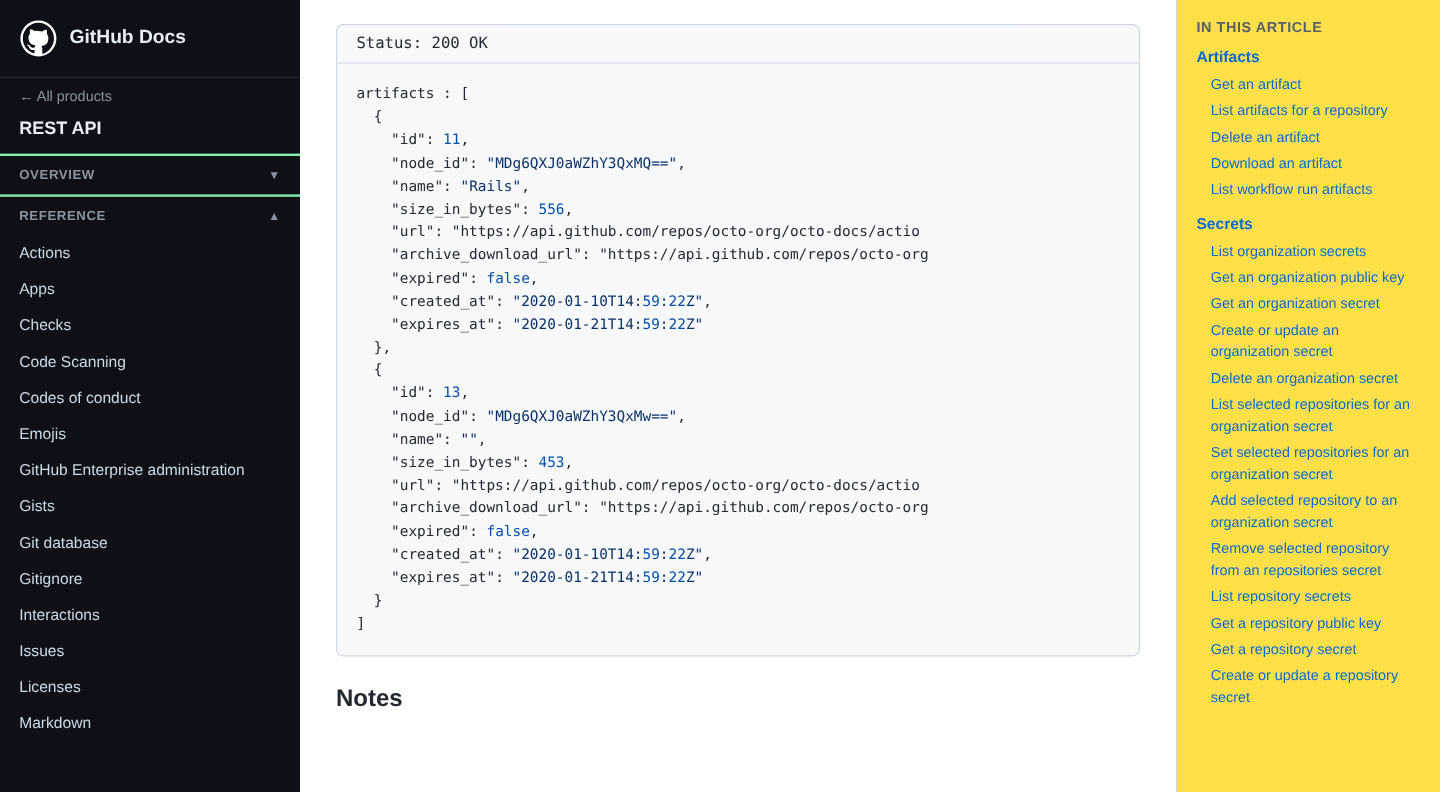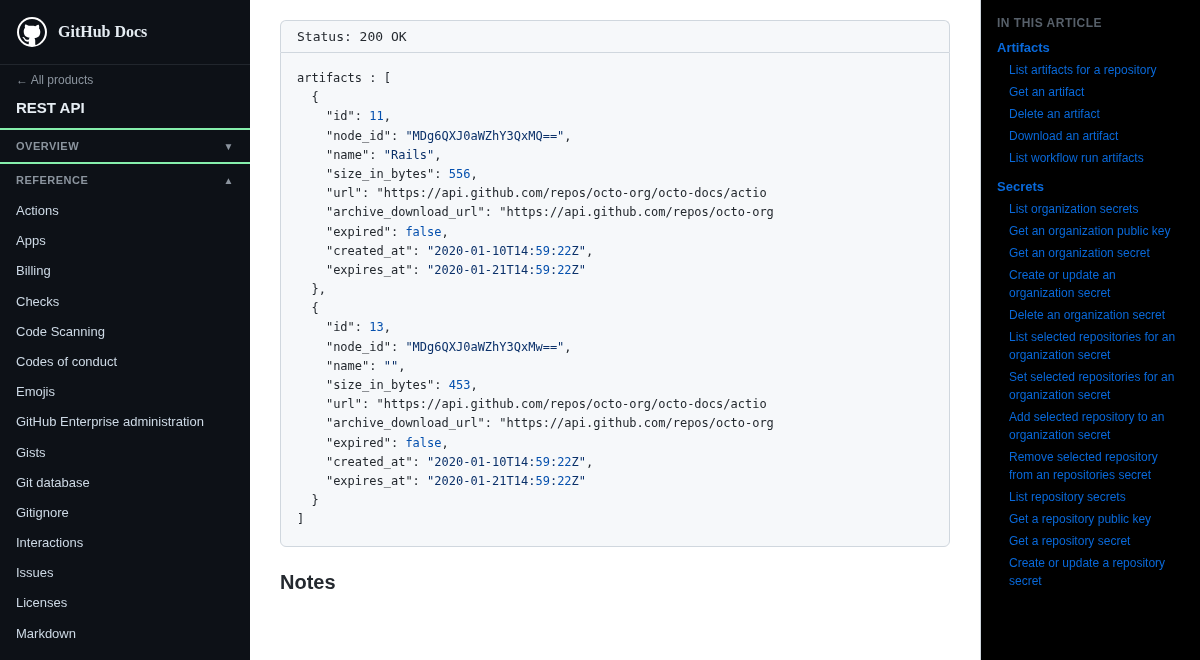--- a/index.html
+++ b/index.html
@@ -15,21 +15,20 @@
       overflow-y: auto;
       display: flex;
       flex-direction: column;
     }
     .sidebar-header {
       padding: 16px;
       display: flex;
       align-items: center;
       gap: 10px;
       border-bottom: 1px solid #21262d;
-      font-family: Liberation Serif, serif;
     }
     .github-logo {
       width: 32px;
       height: 32px;
       flex-shrink: 0;
     }
     .sidebar-title {
       font-size: 16px;
       font-weight: 600;
       color: #e6edf3;
@@ -125,21 +124,21 @@
     .notes-list li a { color: #0969da; text-decoration: none; }
 
     
     .right-sidebar {
       width: 220px;
       min-width: 220px;
       padding: 16px;
       border-left: 1px solid #d0d7de;
       overflow-y: auto;
       font-size: 13px;
-      background: #000000;
+      background: #fde047;
     }
     .toc-title {
       font-size: 12px;
       font-weight: 600;
       color: #57606a;
       text-transform: uppercase;
       letter-spacing: 0.5px;
       margin-bottom: 10px;
     }
     .toc-section-label {
@@ -189,21 +188,20 @@
   </div>
 
   <div class="sidebar-section">
     <div class="sidebar-section-header">
       <span>REFERENCE</span>
       <span class="chevron">▲</span>
     </div>
     <nav id="ref-nav">
         <a class="sidebar-nav-item">Actions</a>
         <a class="sidebar-nav-item">Apps</a>
-        <a class="sidebar-nav-item">Billing</a>
         <a class="sidebar-nav-item">Checks</a>
         <a class="sidebar-nav-item">Code Scanning</a>
         <a class="sidebar-nav-item">Codes of conduct</a>
         <a class="sidebar-nav-item">Emojis</a>
         <a class="sidebar-nav-item">GitHub Enterprise administration</a>
         <a class="sidebar-nav-item">Gists</a>
         <a class="sidebar-nav-item">Git database</a>
         <a class="sidebar-nav-item">Gitignore</a>
         <a class="sidebar-nav-item">Interactions</a>
         <a class="sidebar-nav-item">Issues</a>
@@ -244,22 +242,22 @@
 
   <div class="notes-section">
     <div class="notes-title">Notes</div>
   </div>
 </main>
 
 <aside class="right-sidebar">
   <div class="toc-title">In this article</div>
   <div id="toc-content">
       <div class="toc-section-label">Artifacts</div>
+      <div class="toc-item">Get an artifact</div>
       <div class="toc-item">List artifacts for a repository</div>
-      <div class="toc-item">Get an artifact</div>
       <div class="toc-item">Delete an artifact</div>
       <div class="toc-item">Download an artifact</div>
       <div class="toc-item">List workflow run artifacts</div>
       <div class="toc-section-label">Secrets</div>
       <div class="toc-item">List organization secrets</div>
       <div class="toc-item">Get an organization public key</div>
       <div class="toc-item">Get an organization secret</div>
       <div class="toc-item">Create or update an organization secret</div>
       <div class="toc-item">Delete an organization secret</div>
       <div class="toc-item">List selected repositories for an organization secret</div>

